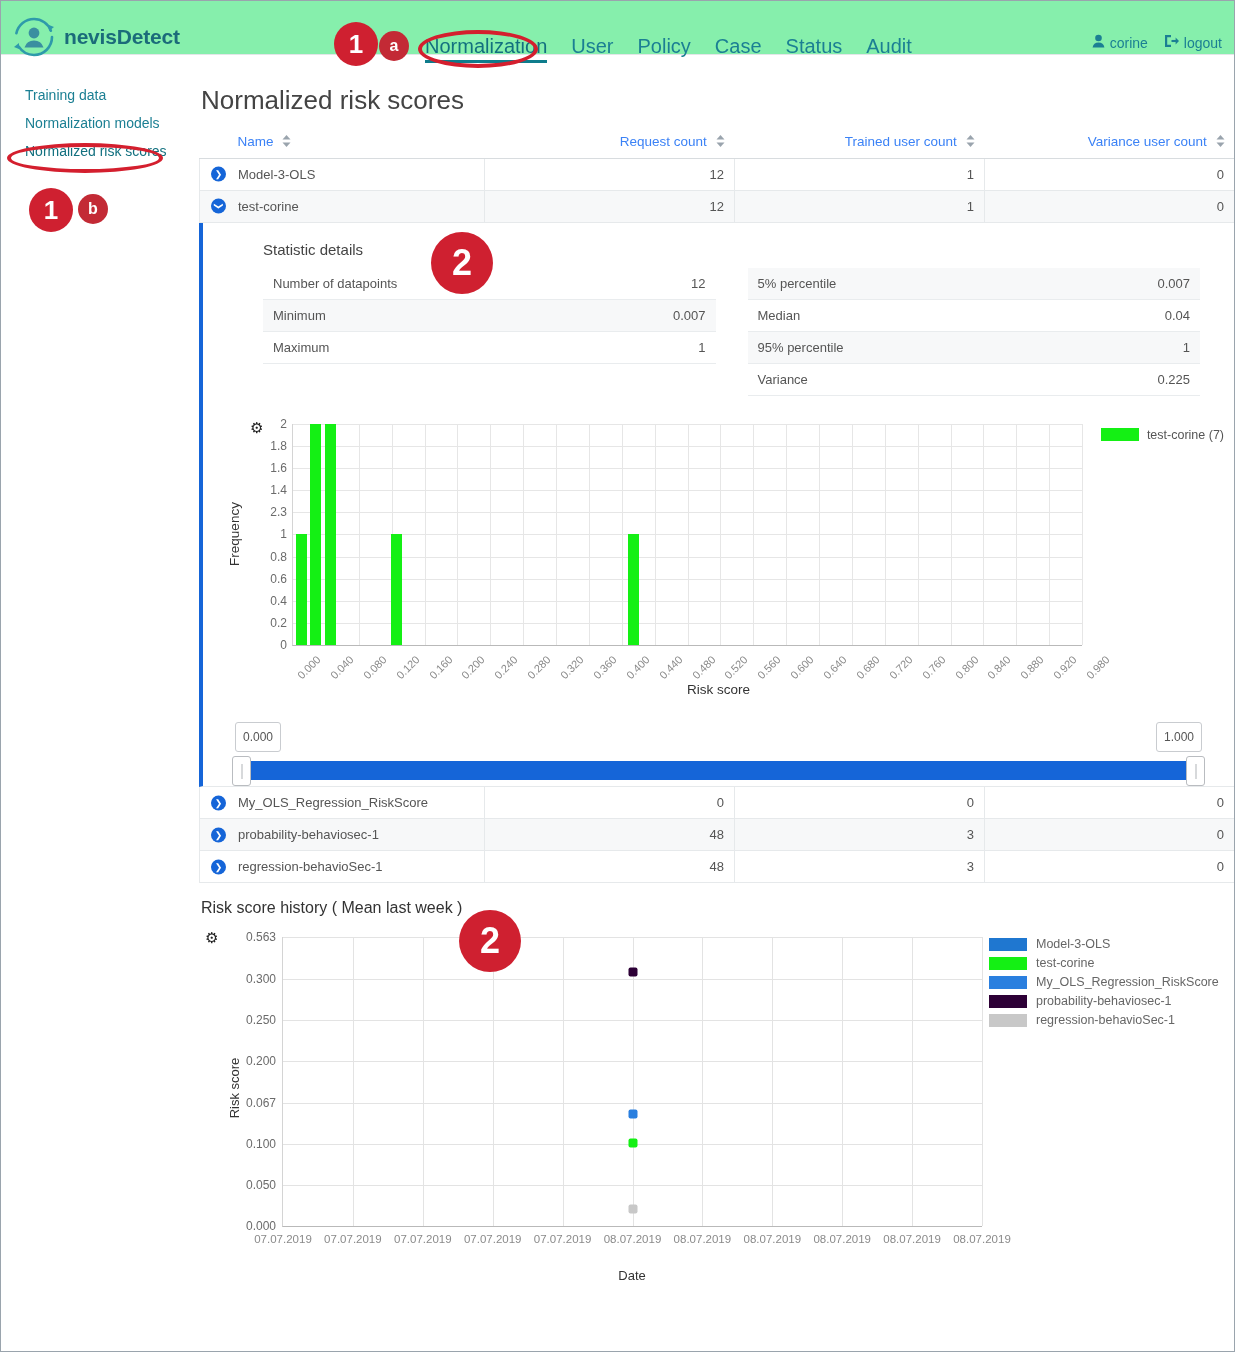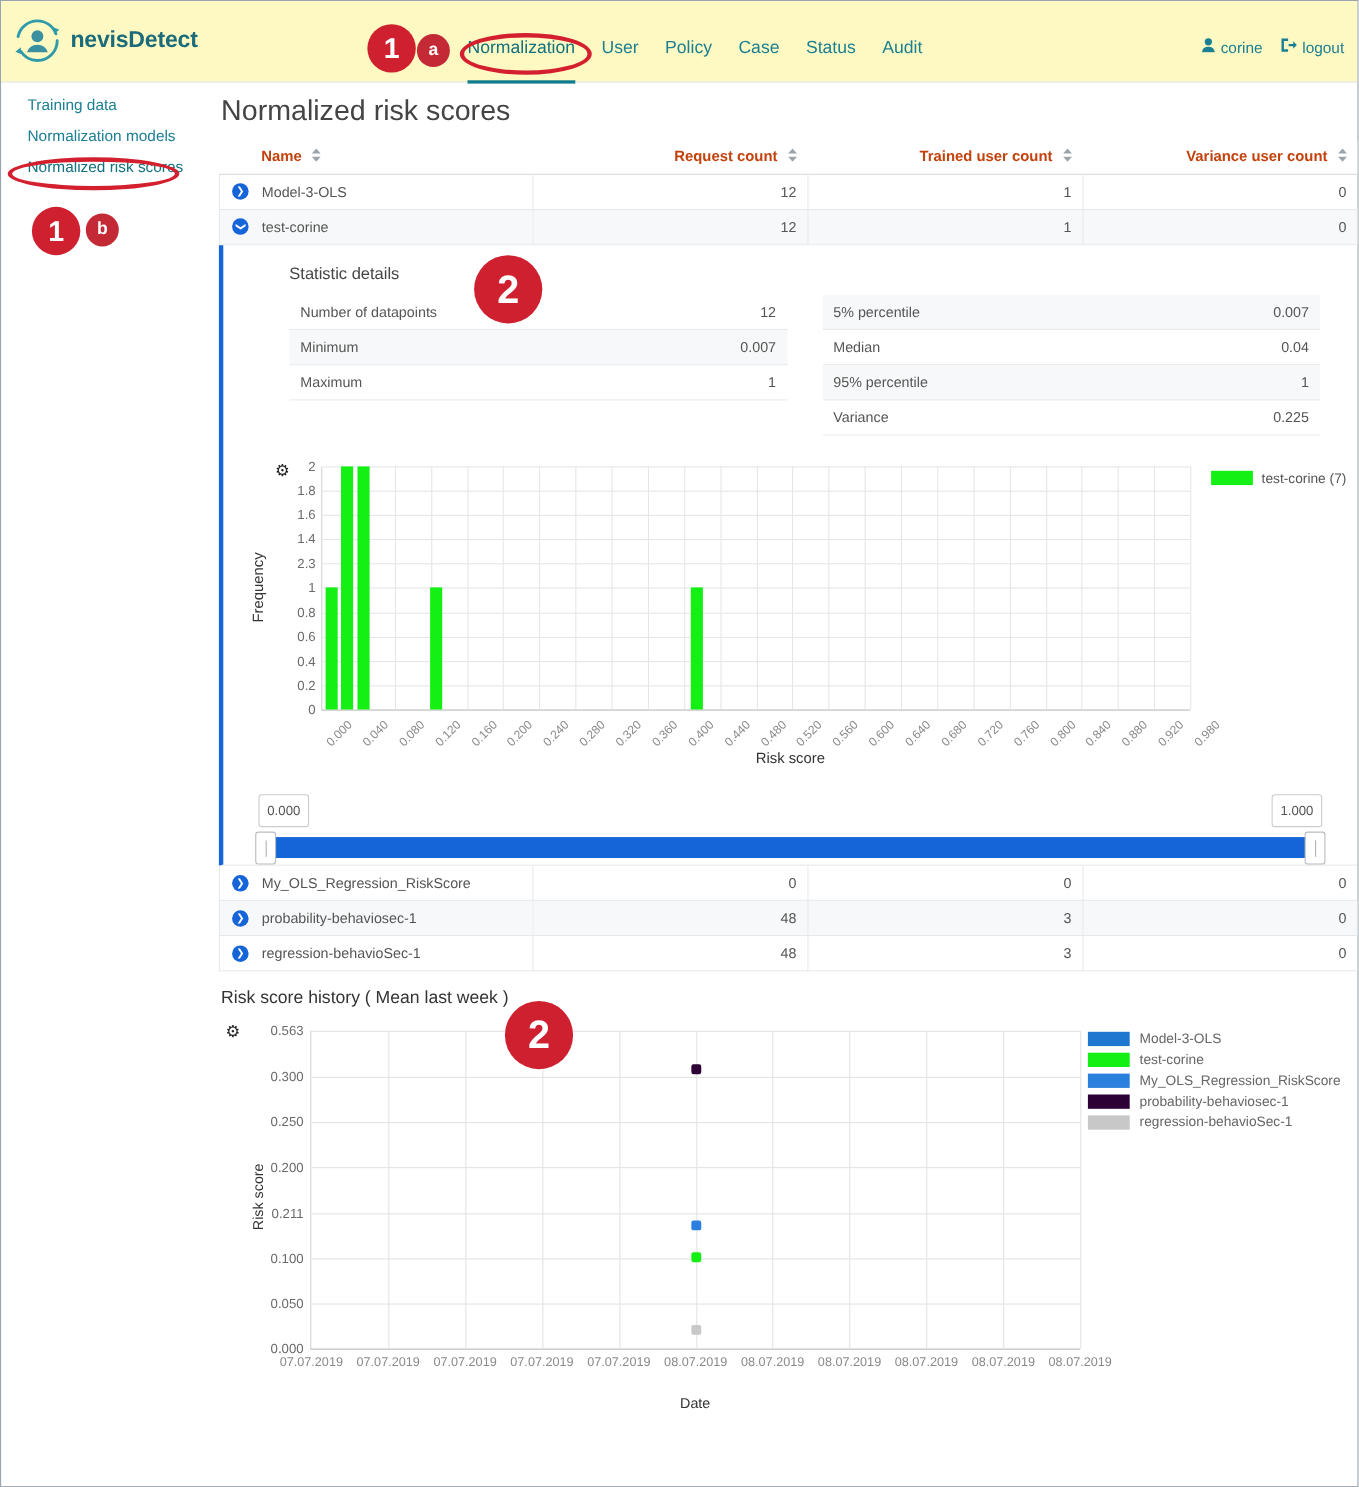--- a/index.html
+++ b/index.html
@@ -8,53 +8,53 @@
     width:1235px; height:1352px;
     font-family:"Liberation Sans", sans-serif;
     background:#ffffff;
     color:#333;
     position:relative;
     overflow:hidden;
     border:1px solid #9aa4ad;
   }
   
   #header {
-    position:absolute; left:0; top:0; width:1233px; height:74px;
-    background:#fef9c3; border-bottom:1px solid #e3e6e8;
+    position:absolute; left:0; top:0; width:1233px; height:54px;
+    background:#86efac; border-bottom:1px solid #e3e6e8;
   }
   #brand { position:absolute; left:12px; top:15px; display:flex; align-items:center; gap:9px; }
   #brand .logo { width:42px; height:42px; position:relative; }
   #brand .logo svg { display:block; }
   #brand .name {
     font-size:21px; font-weight:bold; color:#1b6b7a; letter-spacing:-0.2px;
   }
   #mainnav { position:absolute; left:424px; top:34px; display:flex; gap:24px; align-items:flex-start; }
   #mainnav .navitem {
-    font-size:16px; color:#1b7f93; cursor:pointer; padding-bottom:20px; white-space:nowrap;
+    font-size:20px; color:#1b7f93; cursor:pointer; padding-bottom:2px; white-space:nowrap;
   }
   #mainnav .navitem.active { color:#12707f; border-bottom:3px solid #0e7c8c; font-weight:normal; }
   #userbox { position:absolute; right:12px; top:33px; display:flex; gap:16px; align-items:center; }
   #userbox .ub {
     display:flex; align-items:center; gap:5px; font-size:14px; color:#1b7f93; cursor:pointer;
   }
   
   #sidebar { position:absolute; left:12px; top:80px; width:196px; }
   #sidebar .sbitem {
     font-size:14px; color:#1b7f93; padding:6px 12px; cursor:pointer; white-space:nowrap;
   }
   #sidebar .sbitem.active { color:#12707f; }
   
   #main { position:absolute; left:198px; top:76px; width:1035px; }
   #pagetitle {
     font-size:26px; color:#444; font-weight:normal; margin:8px 0 12px 2px;
   }
   
   table.grid { width:1035px; border-collapse:collapse; table-layout:fixed; }
   table.grid th {
-    font-size:13.5px; font-weight:bold; color:#c2410c; padding:6px 10px 8px 10px;
+    font-size:13.5px; font-weight:normal; color:#3b82f6; padding:6px 10px 8px 10px;
     border-bottom:1px solid #d8dcdf; background:#fff; text-align:right; white-space:nowrap;
   }
   table.grid th.name-col { text-align:left; padding-left:38px; }
   table.grid td {
     font-size:13px; color:#555; padding:7px 10px; border-bottom:1px solid #e6e9eb;
     border-right:1px solid #e6e9eb; text-align:right; height:32px;
   }
   table.grid td.name-col { text-align:left; position:relative; padding-left:38px; border-left:1px solid #e6e9eb;}
   table.grid td.last { border-right:1px solid #e6e9eb; }
   table.grid tr.alt td { background:#f7f8f9; }
@@ -489,21 +489,21 @@
   <div id="scwrap">
     <span id="gear2" class="gear">⚙</span>
     <div id="ylabel2">Risk score</div>
     <div id="scplot">
         <div class="sytick" style="top: 289px;">0.000</div>
         <div class="sgrid-h" style="top: 247.714px;"></div>
         <div class="sytick" style="top: 247.714px;">0.050</div>
         <div class="sgrid-h" style="top: 206.429px;"></div>
         <div class="sytick" style="top: 206.429px;">0.100</div>
         <div class="sgrid-h" style="top: 165.143px;"></div>
-        <div class="sytick" style="top: 165.143px;">0.211</div>
+        <div class="sytick" style="top: 165.143px;">0.067</div>
         <div class="sgrid-h" style="top: 123.857px;"></div>
         <div class="sytick" style="top: 123.857px;">0.200</div>
         <div class="sgrid-h" style="top: 82.5714px;"></div>
         <div class="sytick" style="top: 82.5714px;">0.250</div>
         <div class="sgrid-h" style="top: 41.2857px;"></div>
         <div class="sytick" style="top: 41.2857px;">0.300</div>
         <div class="sgrid-h" style="top: 0px;"></div>
         <div class="sytick" style="top: 0px;">0.563</div>
         <div class="sxtick" style="left: 0px;">07.07.2019</div>
         <div class="sgrid-v" style="left: 69.9px;"></div>

